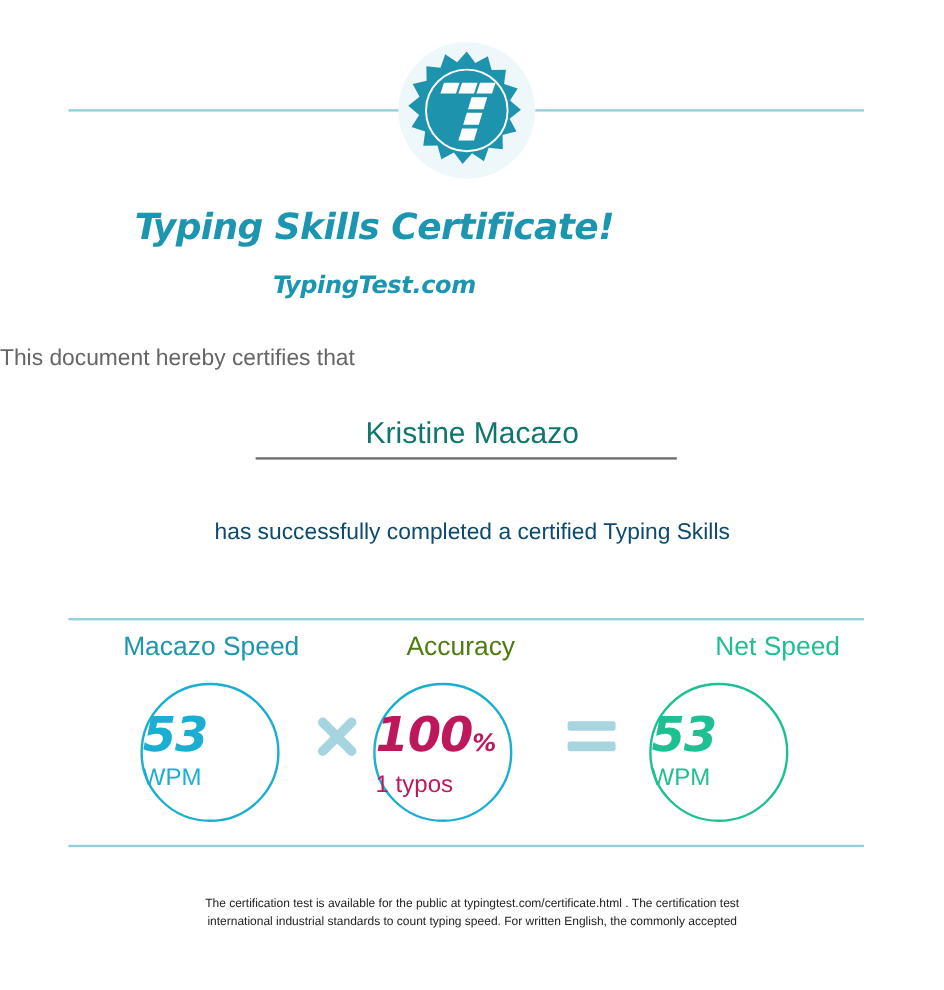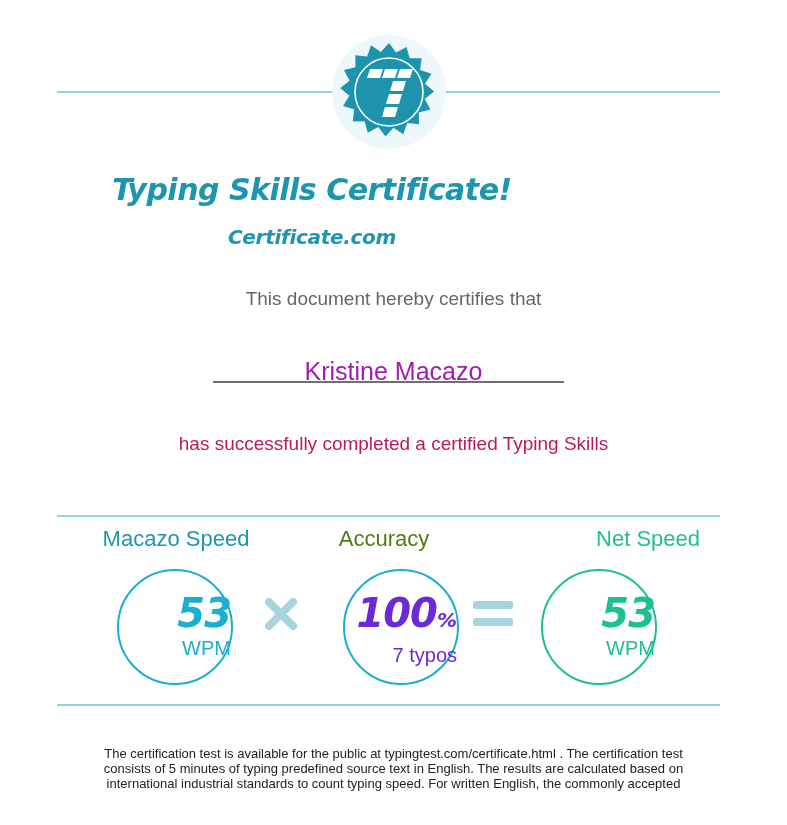--- a/index.html
+++ b/index.html
@@ -2,31 +2,31 @@
 <html><head>
 <meta charset="utf-8">
 <style>
   html, body { margin: 0; padding: 0; background: #ffffff; }
   body { width: 787px; height: 825px; position: relative; overflow: hidden; font-family: "Liberation Sans", sans-serif; }
   .hline { position: absolute; height: 2px; background: #94cfdc; }
   .badge-wrap { position: absolute; left: 331px; top: 34px; width: 116px; height: 116px; }
   .title { position: absolute; left: 0; width: 624px; text-align: center; color: #1c95b0; font-family: "DejaVu Sans", sans-serif; font-style: italic; font-weight: bold; }
   .title-main { top: 172px; font-size: 30px; letter-spacing: -0.5px; }
   .title-sub { top: 225px; font-size: 20px; letter-spacing: -0.3px; }
-  .certifies { position: absolute; left: 0; width: 787px; top: 288px; text-align: center; font-size: 19px; color: #666666; }
-  .name { position: absolute; left: 0; width: 787px; top: 357px; text-align: center; font-size: 25px; color: #a21caf; }
+  .certifies { position: absolute; left: 0; width: 787px; top: 288px; font-size: 19px; color: #666666; }
+  .name { position: absolute; left: 0; width: 787px; top: 347px; text-align: center; font-size: 25px; color: #0f766e; }
   .name-line { position: absolute; left: 213px; width: 351px; top: 381px; height: 2px; background: #707070; }
-  .completed { position: absolute; left: 0; width: 787px; top: 431px; text-align: center; font-size: 19px; color: #be185d; line-height: 26px; }
+  .completed { position: absolute; left: 0; width: 787px; top: 431px; text-align: center; font-size: 19px; color: #0c4a6e; line-height: 26px; }
   .stat-label { position: absolute; width: 200px; text-align: center; font-size: 22px; top: 526px; }
-  .circle { position: absolute; width: 116px; height: 116px; border-radius: 50%; box-sizing: border-box; border: 2.5px solid #1aaed0; top: 569px; text-align: right; }
+  .circle { position: absolute; width: 116px; height: 116px; border-radius: 50%; box-sizing: border-box; border: 2.5px solid #1aaed0; top: 569px; text-align: left; }
   .circle .value { display: block; margin-top: 20px; font-family: "DejaVu Sans", sans-serif; font-style: italic; font-weight: bold; font-size: 40px; line-height: 44px; letter-spacing: -1px; }
   .circle .unit { display: block; margin-top: 2px; font-size: 20px; }
   .circle .pct { font-size: 20px; letter-spacing: 0; }
   .op { position: absolute; }
-  .footer { position: absolute; left: 50px; width: 687px; top: 746px; text-align: center; font-size: 13px; color: #222222; line-height: 15px; }
+  .footer { position: absolute; left: 50px; width: 687px; top: 746px; text-align: center; font-size: 10px; color: #222222; line-height: 15px; }
 </style>
 </head>
 <body>
 
 <div class="hline" style="left:57px; width:276px; top:91px;"></div>
 <div class="hline" style="left:446px; width:274px; top:91px;"></div>
 
 <div class="badge-wrap">
   <svg width="116" height="116" viewBox="0 0 116 116">
     <circle cx="58" cy="58" r="57" fill="#eef8fb"></circle>
@@ -37,21 +37,21 @@
       <polygon points="54,35 67,35 64,44 51,44"></polygon>
       <polygon points="69,35 82,35 79,44 66,44"></polygon>
       <polygon points="62,47 75,47 72,57 59,57"></polygon>
       <polygon points="58,60 71,60 68,70 55,70"></polygon>
       <polygon points="54,73 67,73 64,83 51,83"></polygon>
     </g>
   </svg>
 </div>
 
 <div class="title title-main">Typing Skills Certificate!</div>
-<div class="title title-sub">Certificate.com</div>
+<div class="title title-sub">TypingTest.com</div>
 
 <div class="certifies">This document hereby certifies that</div>
 <div class="name">Kristine Macazo</div>
 <div class="name-line"></div>
 
 <div class="completed">
   <div>has successfully completed a certified Typing Skills</div>
 </div>
 
 <div class="hline" style="left:57px; width:663px; top:515px;"></div>
@@ -64,35 +64,34 @@
 </div>
 
 <div class="op" style="left:264px; top:597px; width:34px; height:34px;">
   <svg width="34" height="34" viewBox="0 0 34 34">
     <line x1="5" y1="5" x2="29" y2="29" stroke="#a6d5e0" stroke-width="8" stroke-linecap="round"></line>
     <line x1="29" y1="5" x2="5" y2="29" stroke="#a6d5e0" stroke-width="8" stroke-linecap="round"></line>
   </svg>
 </div>
 
 <div class="stat-label" style="left:284px; color:#4d7c0f;">Accuracy</div>
-<div class="circle" style="left:343px; color:#6d28d9;">
+<div class="circle" style="left:311px; color:#be185d;">
   <span class="value"><span>100</span><span class="pct">%</span></span>
-  <span class="unit">7 typos</span>
+  <span class="unit">1 typos</span>
 </div>
 
 <div class="op" style="left:472px; top:600px; width:42px; height:28px;">
   <svg width="42" height="28" viewBox="0 0 42 28">
     <rect x="1" y="1" width="40" height="8" rx="2" fill="#a6d5e0"></rect>
     <rect x="1" y="18" width="40" height="8" rx="2" fill="#a6d5e0"></rect>
   </svg>
 </div>
 
 <div class="stat-label" style="left:500px; color:#1fbf94;text-align:right;">Net Speed</div>
 <div class="circle" style="left:541px; color:#1fbf94; border-color:#1fbf94;">
   <span class="value">53</span>
   <span class="unit">WPM</span>
 </div>
 
 <div class="footer">
   <div>The certification test is available for the public at typingtest.com/certificate.html . The certification test</div>
-  <div>consists of 5 minutes of typing predefined source text in English. The results are calculated based on</div>
   <div>international industrial standards to count typing speed. For written English, the commonly accepted</div>
 </div>
 
 </body></html>

